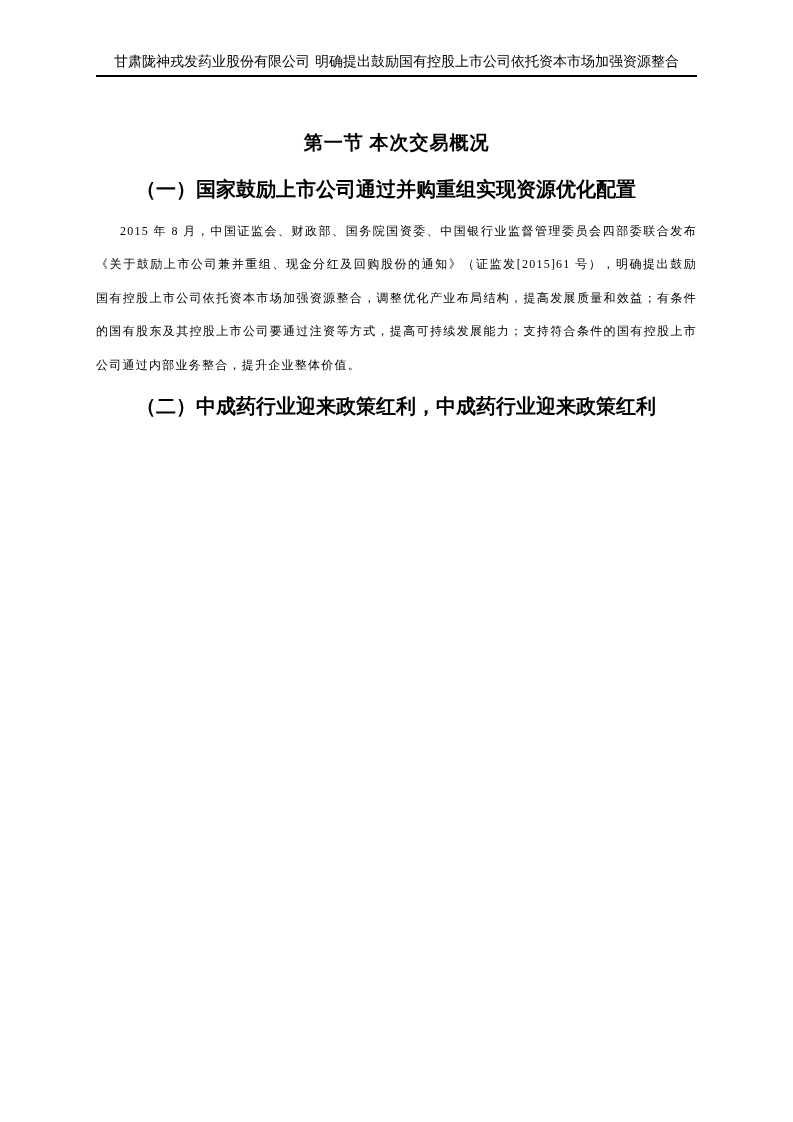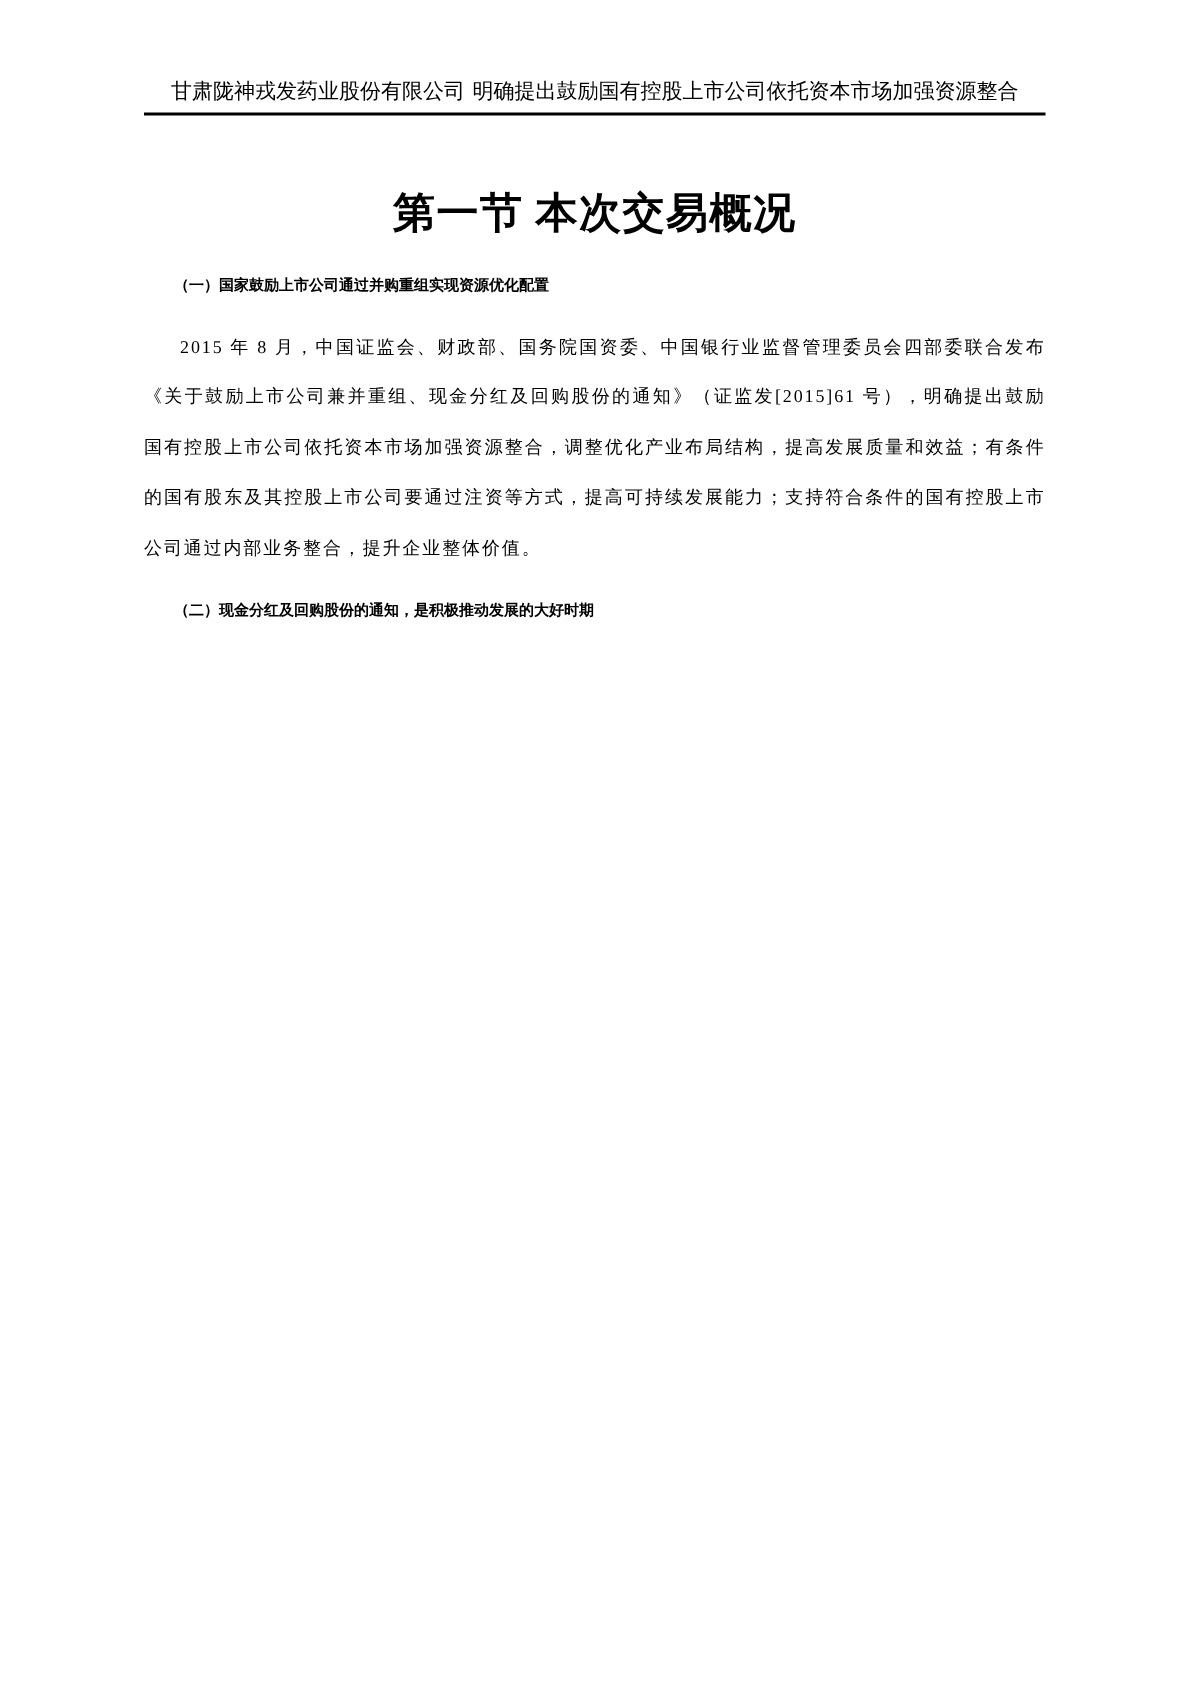--- a/index.html
+++ b/index.html
@@ -21,39 +21,40 @@
     align-items: baseline;
     gap: 5px;
     font-size: 14px;
     line-height: 17px;
     padding-bottom: 5px;
     border-bottom: 2px solid #000000;
     white-space: nowrap;
   }
   .chapter-title {
     margin-top: 50px;
-    font-size: 28px;
+    font-size: 19px;
     line-height: 32px;
     font-weight: bold;
     text-align: center;
     letter-spacing: 1px;
   }
   .section-heading {
     margin-top: 40px;
     font-size: 17px;
     line-height: 30px;
     font-weight: bold;
     letter-spacing: 0.5px;
   }
   .sub-heading {
     margin-top: 9px;
     margin-bottom: 8px;
-    font-size: 10px;
+    font-size: 20px;
     line-height: 33px;
     text-indent: 2em;
+    font-family: Liberation Mono, monospace;
   }
   .sub-heading.first {
     margin-top: 15px;
   }
   .body-para {
     font-size: 12px;
     line-height: 33.4px;
     text-align: justify;
     text-justify: inter-character;
     text-indent: 2em;
@@ -72,16 +73,16 @@
 
   <h1 class="chapter-title">第一节 本次交易概况</h1>
 
 
   <h3 class="sub-heading first">（一）国家鼓励上市公司通过并购重组实现资源优化配置</h3>
 
   <p class="body-para">2015 年 8 月，中国证监会、财政部、国务院国资委、中国银行业监督管理委员会四部委联合发布《关于鼓励上市公司兼并重组、现金分红及回购股份的通知》（证监发[2015]61 号），明确提出鼓励国有控股上市公司依托资本市场加强资源整合，调整优化产业布局结构，提高发展质量和效益；有条件的国有股东及其控股上市公司要通过注资等方式，提高可持续发展能力；支持符合条件的国有控股上市公司通过内部业务整合，提升企业整体价值。</p>
 
 
 
-  <h3 class="sub-heading">（二）现金分红及回购股份的通知，是积极推动发展的大好时期</h3>
+  <h3 class="sub-heading">（二）中成药行业迎来政策红利，中成药行业迎来政策红利</h3>
 
 
 </div>
 
 </body></html>

